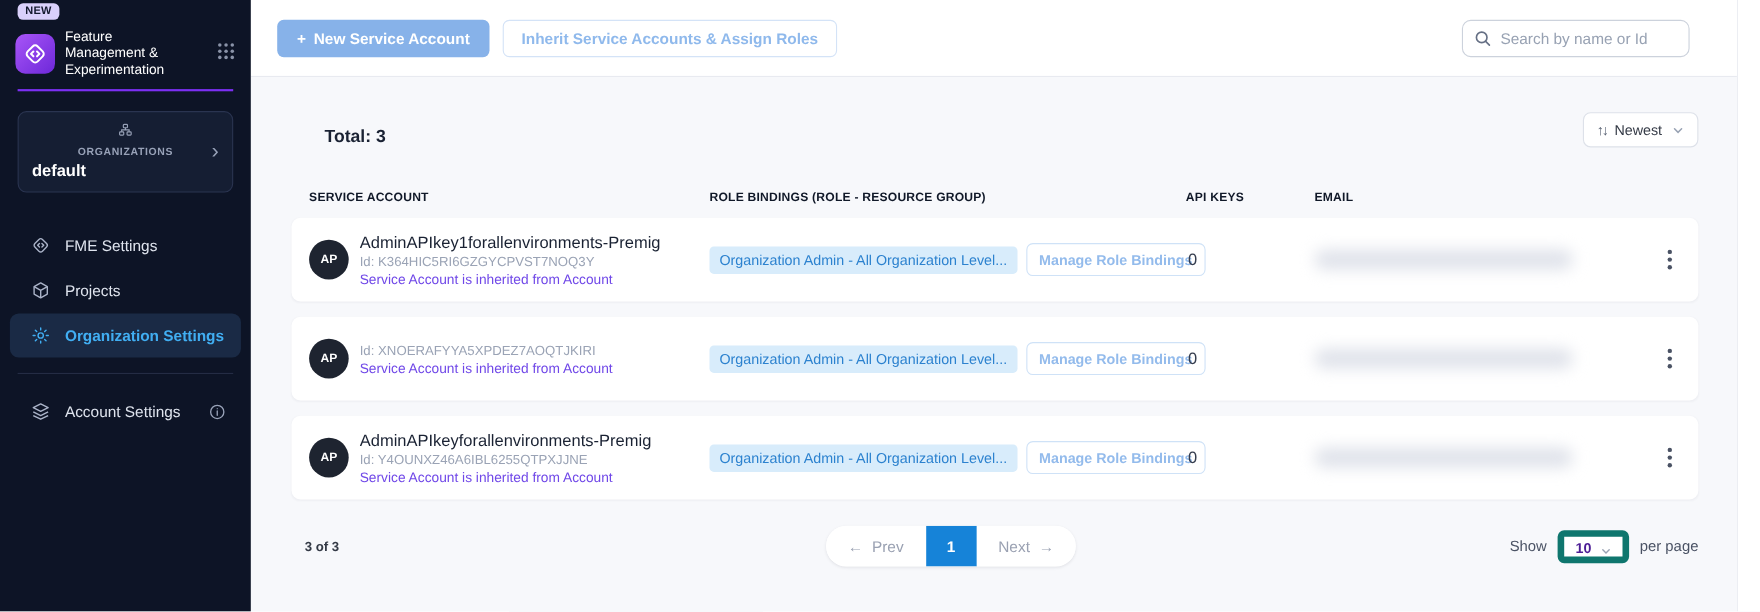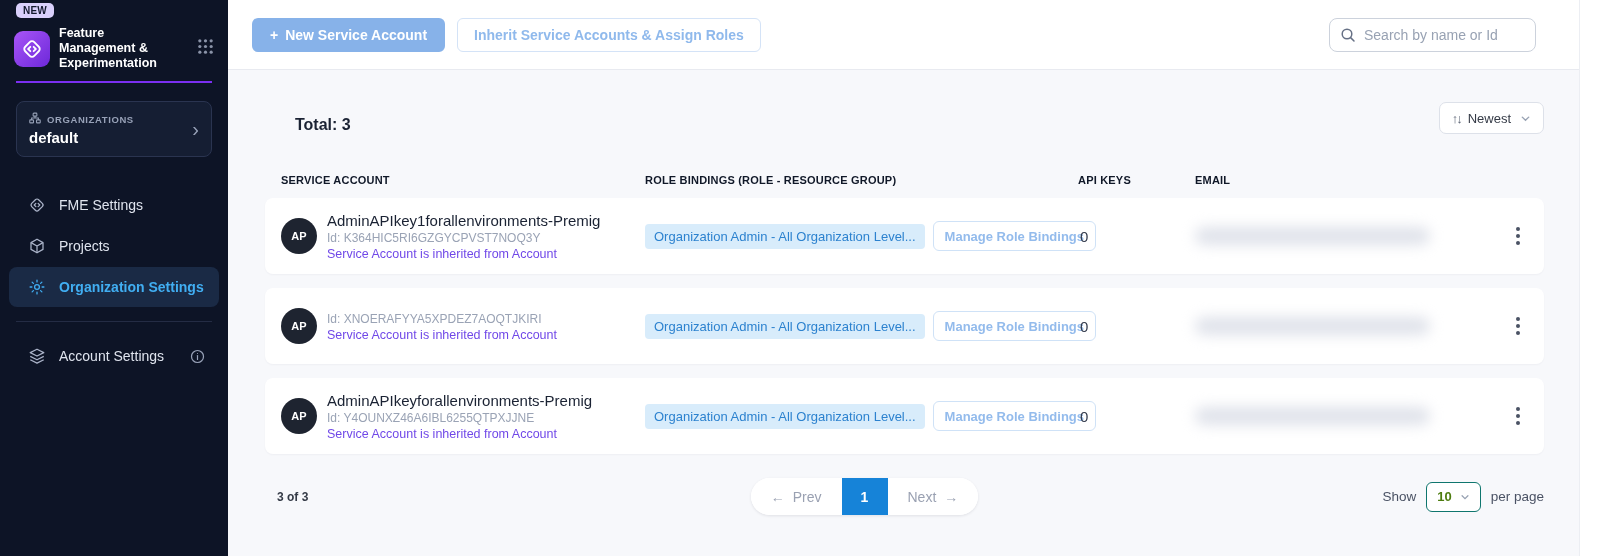--- a/index.html
+++ b/index.html
@@ -6,26 +6,26 @@
   html,body { width:1600px; height:556px; overflow:hidden; }
   body { font-family:"Liberation Sans", sans-serif; background:#ffffff; }
   .app { display:flex; width:1600px; height:556px; }
 
   
   .sidebar { width:228px; min-width:228px; height:100%; background:#0d1426; color:#e6e9f0; position:relative; }
   .sb-header { position:relative; padding:26px 14px 0 14px; }
   .new-badge { position:absolute; top:3px; left:16px; background:#d9d0fb; color:#13192e; font-size:10px; font-weight:bold; padding:2px 7px; border-radius:5px; letter-spacing:.2px; }
   .logo-row { display:flex; align-items:center; }
   .logo { width:36px; height:36px; border-radius:9px; background:linear-gradient(135deg,#a855f7,#6d28d9); display:flex; align-items:center; justify-content:center; flex:0 0 36px; }
-  .app-title { font-size:12.5px; font-weight:bold; line-height:15px; color:#ffffff; margin-left:9px; width:118px; }
+  .app-title { font-size:12.5px; font-weight:normal; line-height:15px; color:#ffffff; margin-left:9px; width:118px; }
   .grid-icon { margin-left:auto; color:#8a93a8; cursor:pointer; }
   .accent-line { height:2px; background:#7b2ff2; margin:10px 2px 0 2px; }
 
   .org-card { position:relative; margin:18px 16px 0 16px; background:#151e33; border:1px solid #2a3450; border-radius:8px; padding:10px 12px; cursor:pointer; }
-  .org-label-row { display:flex; align-items:center; gap:6px; color:#98a2b8; font-size:9.5px; font-weight:bold; letter-spacing:.6px; }
+  .org-label-row { display:flex; align-items:center; gap:6px; color:#98a2b8; font-size:9.5px; font-weight:bold; letter-spacing:.6px;flex-direction:column; }
   .org-name { color:#ffffff; font-size:15px; font-weight:bold; margin-top:3px; }
   .org-chevron { position:absolute; right:12px; top:50%; transform:translateY(-50%); color:#98a2b8; font-size:20px; line-height:1; }
 
   .sb-menu { margin-top:28px; }
   .sb-item { display:flex; align-items:center; gap:13px; height:40px; margin:1px 9px; padding:0 0 0 19px; border-radius:8px; font-size:14px; color:#dfe4ee; cursor:pointer; }
   .sb-item .mi { color:#aab3c8; display:flex; }
   .sb-item.active { background:#1a2a45; color:#41aef2; font-weight:bold; }
   .sb-item.active .mi { color:#41aef2; }
   .sb-divider { height:1px; background:#242c44; margin:14px 16px; }
   .info-icon { margin-left:auto; margin-right:14px; color:#98a2b8; display:flex; cursor:pointer; }
@@ -67,21 +67,21 @@
   .email-blur { width:235px; height:18px; border-radius:10px; background:#dfe2ea; filter:blur(7px); }
   .kebab { width:28px; height:28px; display:flex; flex-direction:column; align-items:center; justify-content:center; gap:3px; cursor:pointer; margin-left:auto; }
   .kebab i { width:4px; height:4px; border-radius:50%; background:#4a5264; }
 
   .pagi-row { display:grid; grid-template-columns:180px 1fr 260px; align-items:center; margin-top:24px; }
   .pagi-count { font-size:12px; font-weight:bold; color:#343a46; padding-left:12px; }
   .pager { justify-self:center; display:flex; align-items:center; background:#ffffff; border-radius:19px; overflow:hidden; box-shadow:0 1px 3px rgba(16,24,40,.1); height:37px; }
   .pager .pbtn { display:flex; align-items:center; gap:8px; color:#9aa1b2; font-size:14px; padding:0 20px; height:100%; cursor:pointer; background:#fff; border:none; font-family:inherit; }
   .pager .pactive { width:46px; height:100%; background:#1683d8; color:#ffffff; font-size:14px; font-weight:bold; display:flex; align-items:center; justify-content:center; cursor:pointer; }
   .show-group { justify-self:end; display:flex; align-items:center; gap:10px; font-size:13.5px; color:#4a5264;margin-left:20px; }
-  .show-dd { height:30px; border:1px solid #0f766e; border-radius:6px; background:#fff; display:flex; align-items:center; gap:8px; padding:0 10px; cursor:pointer; color:#4d7c0f; font-weight:bold; font-size:13px; }
+  .show-dd { height:30px; border:6px solid #0f766e; border-radius:6px; background:#fff; display:flex; align-items:flex-end; gap:8px; padding:0 10px; cursor:pointer; color:#4c1d95; font-weight:bold; font-size:13px; }
 </style>
 </head>
 <body>
 
 <div class="app">
 
   <aside class="sidebar">
     <div class="sb-header">
       <span class="new-badge">NEW</span>
       <div class="logo-row">

